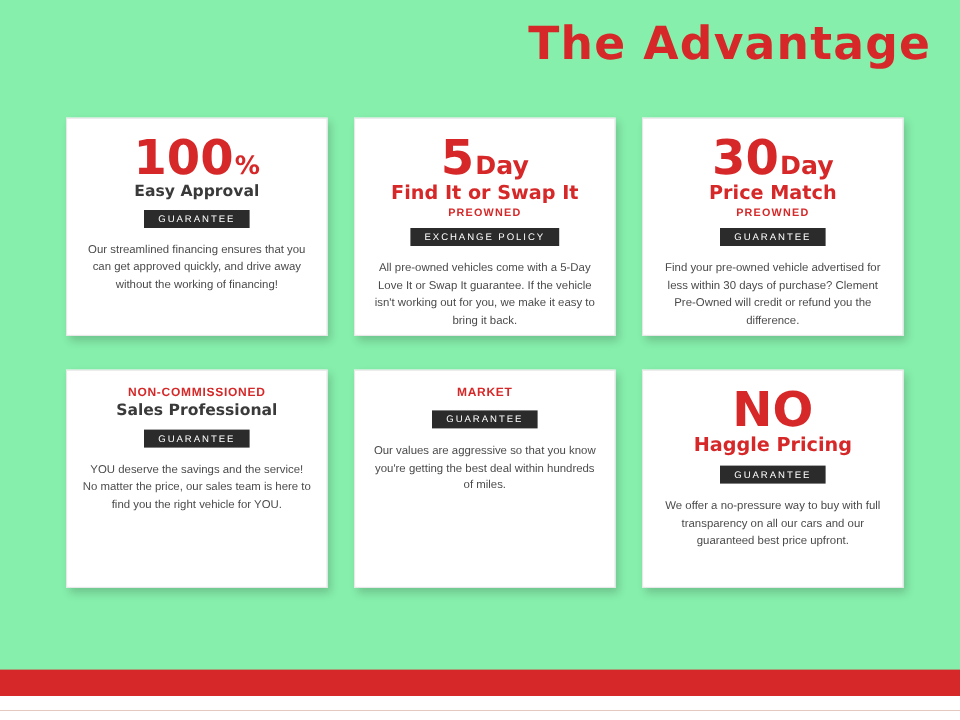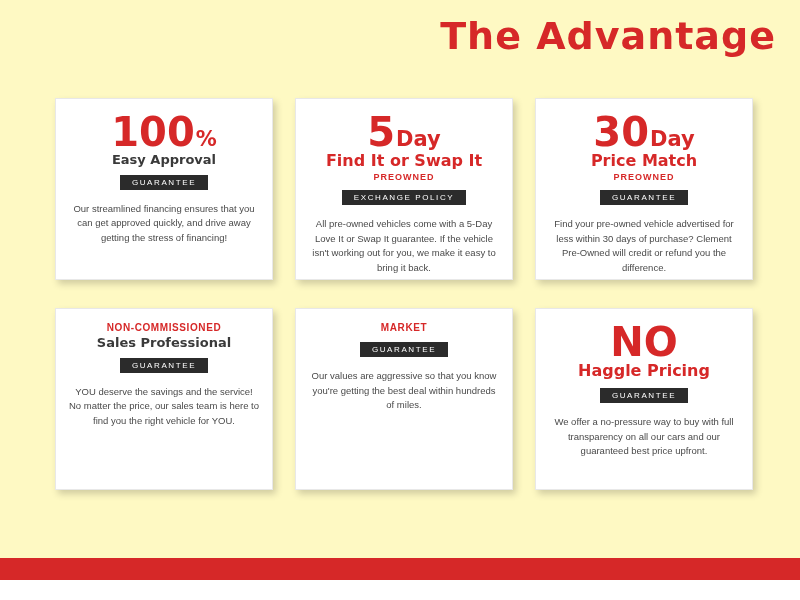--- a/index.html
+++ b/index.html
@@ -7,21 +7,21 @@
     width: 800px;
     height: 600px;
     background: #ffffff;
     font-family: "Liberation Sans", sans-serif;
     overflow: hidden;
   }
   .page {
     position: relative;
     width: 800px;
     height: 592px;
-    background: #fef9c3;
+    background: #86efac;
   }
   .title {
     position: absolute;
     top: 14px;
     right: 24px;
     font-size: 38px;
     font-weight: bold;
     color: #d62828;
     letter-spacing: 1px;
     font-family: "DejaVu Sans", sans-serif;
@@ -149,21 +149,21 @@
       <div class="head">
 
         <div class="bigline">
           <span class="big">100</span>
           <span class="big-sm">%</span>
         </div>
         <div class="sub-dark">Easy Approval</div>
 
       </div>
       <div class="badge">GUARANTEE</div>
-      <div class="body">Our streamlined financing ensures that you can get approved quickly, and drive away getting the stress of financing!</div>
+      <div class="body">Our streamlined financing ensures that you can get approved quickly, and drive away without the working of financing!</div>
     </div>
 
     <div class="card">
       <div class="head">
 
         <div class="bigline">
           <span class="big">5</span>
           <span class="big-sm">Day</span>
         </div>
 

